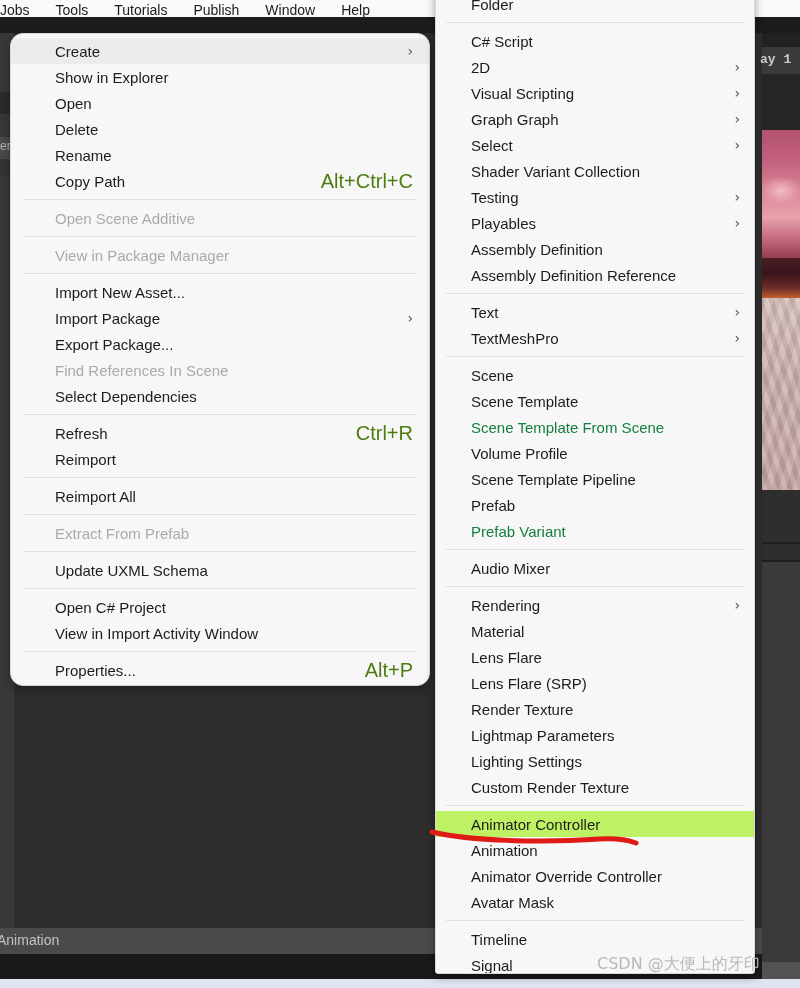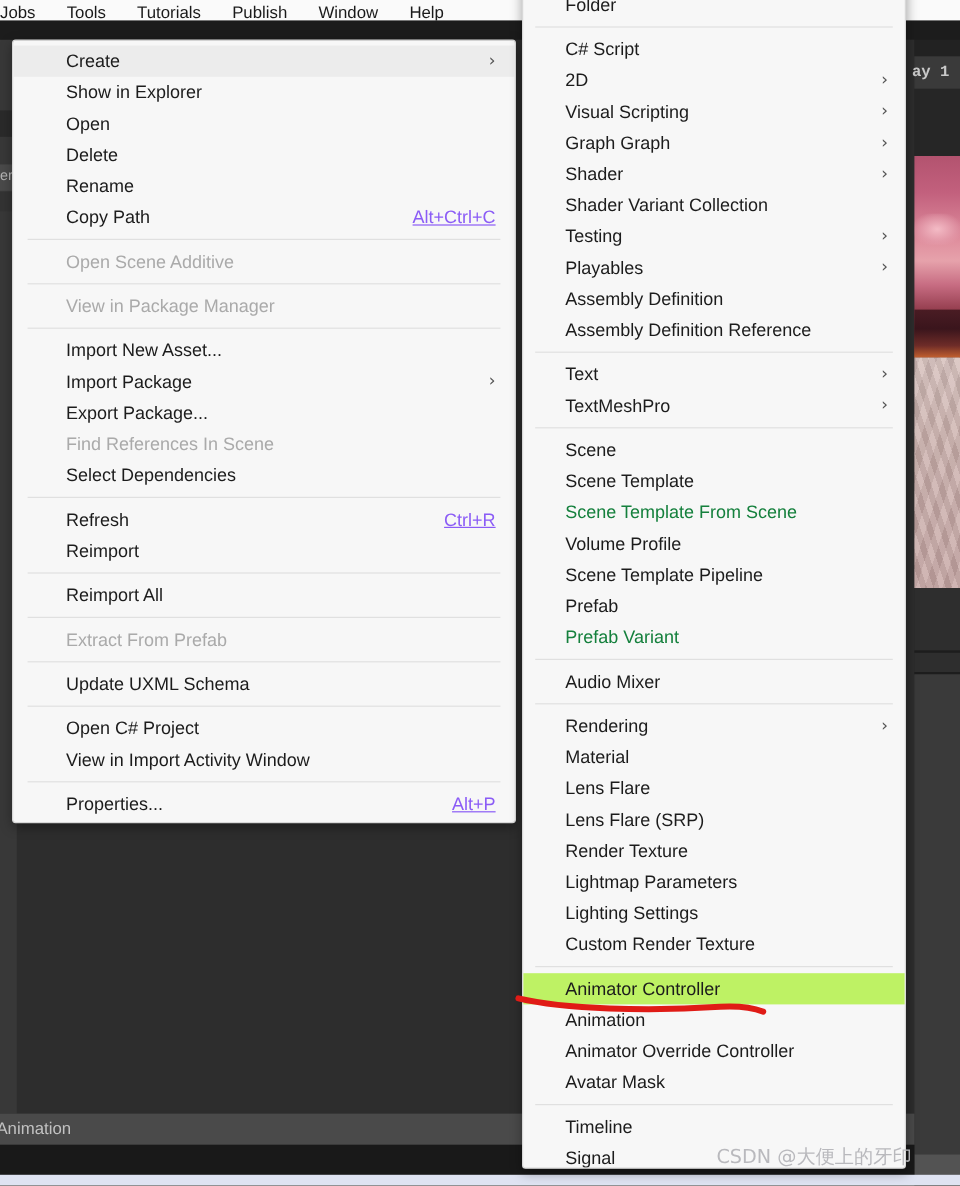--- a/index.html
+++ b/index.html
@@ -145,39 +145,39 @@
     position: absolute; left: 0; top: 979px; width: 800px; height: 9px;
     background: #dfe3f2;
   }
 
   
   .ctx-menu {
     position: absolute; left: 10px; top: 33px;
     width: 420px; height: 653px;
     background: #f7f7f7;
     border: 1px solid #d8d8d8;
-    border-radius: 3px;
+    border-radius: 13px;
     box-shadow: 0 3px 10px rgba(0,0,0,0.35);
     padding: 4px 0;
     overflow: hidden;
   }
   .ctx-item {
     position: relative;
     height: 26px;
     display: flex; align-items: center;
     padding-left: 44px; padding-right: 16px;
     font-size: 15px; color: #1c1c1c;
     white-space: nowrap;
     cursor: default;
   }
   .ctx-item.highlight { background: #ececec; }
   .ctx-item.disabled { color: #aaaaaa; }
   .ctx-item .label { flex: 0 0 auto; }
   .ctx-item .shortcut {
-    margin-left: auto; font-size: 15px; color: #8b5cf6; text-decoration: underline;
+    margin-left: auto; font-size: 20px; color: #4d7c0f;
   }
   .ctx-item .arrow {
     margin-left: auto; font-size: 14px; color: #555; line-height: 1;
     font-family: "DejaVu Sans", sans-serif;
   }
   .ctx-sep {
     height: 1px; background: #e0e0e0; margin: 5px 12px;
   }
 
   
@@ -364,21 +364,21 @@
       </div>
       <div class="sub-item">
         <span>Visual Scripting</span>
         <span class="arrow">›</span>
       </div>
       <div class="sub-item">
         <span>Graph Graph</span>
         <span class="arrow">›</span>
       </div>
       <div class="sub-item">
-        <span>Shader</span>
+        <span>Select</span>
         <span class="arrow">›</span>
       </div>
       <div class="sub-item">
         <span>Shader Variant Collection</span>
       </div>
       <div class="sub-item">
         <span>Testing</span>
         <span class="arrow">›</span>
       </div>
       <div class="sub-item">

